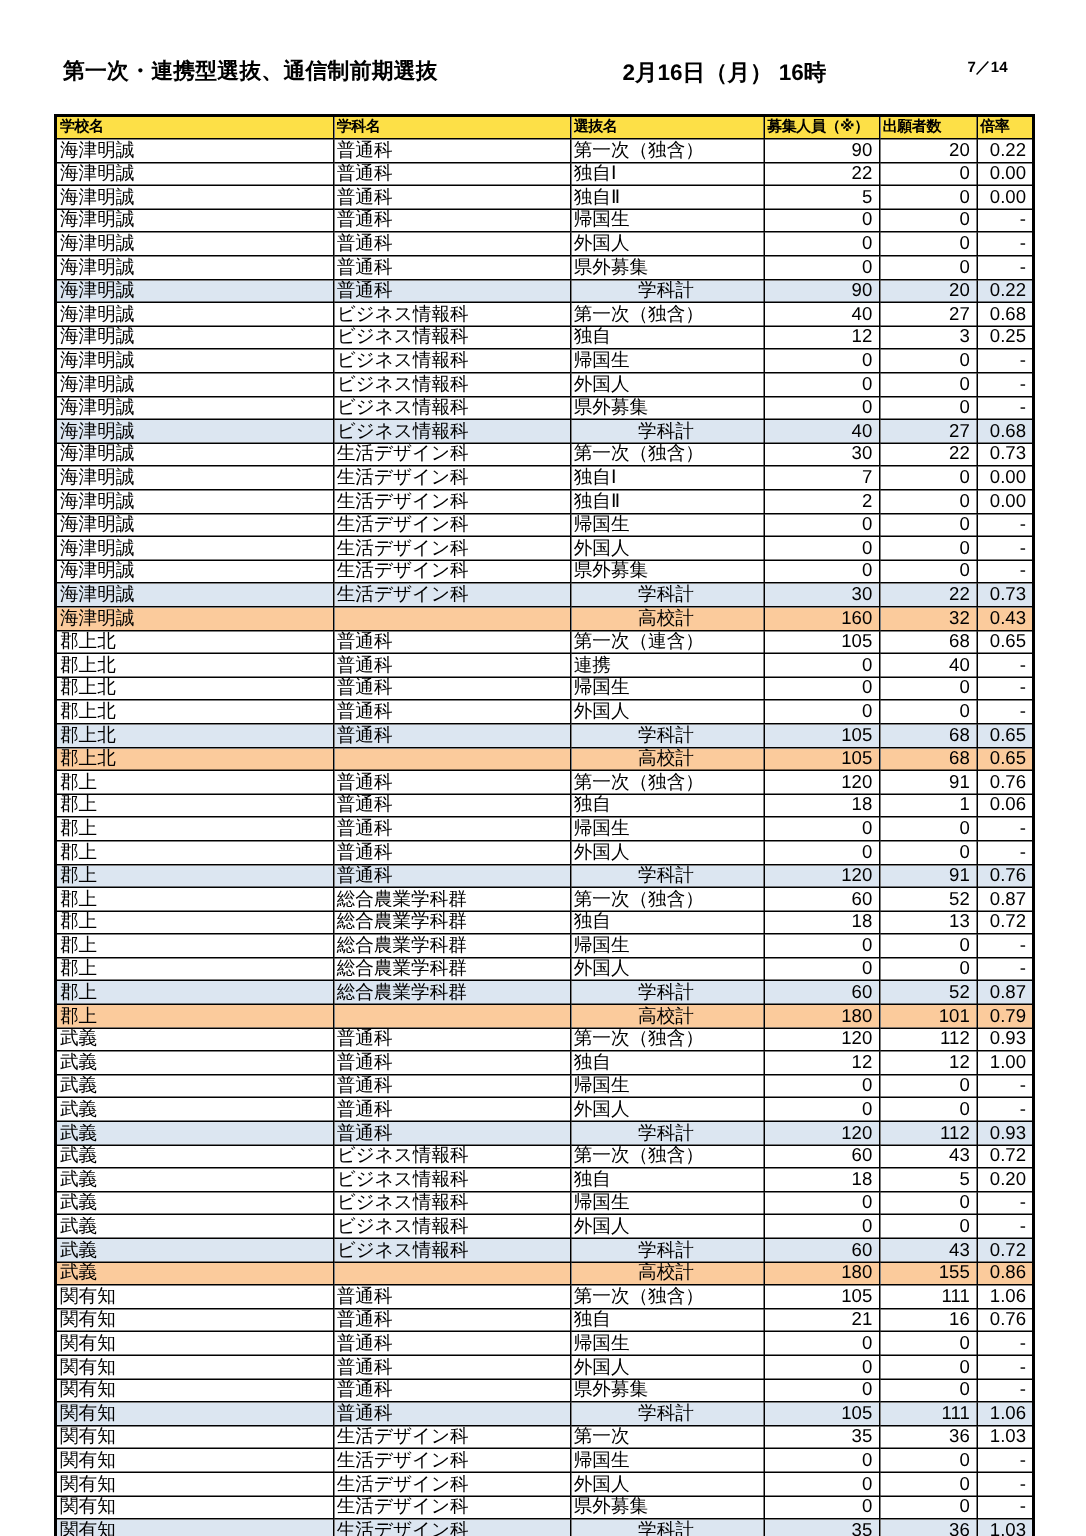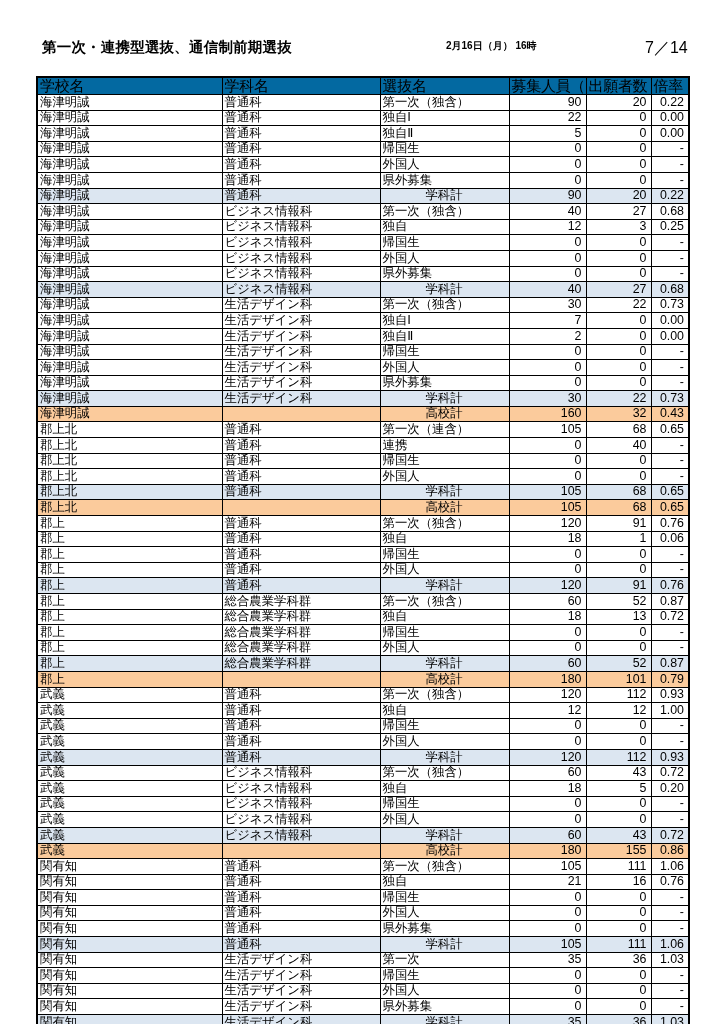--- a/index.html
+++ b/index.html
@@ -39,31 +39,30 @@
     top: 0;
     font-size: 14.5px;
     font-weight: bold;
     letter-spacing: 0.2px;
     white-space: nowrap;
   }
   .hdr-date {
     position: absolute;
     left: 415px;
     top: 1px;
-    font-size: 10px;
+    font-size: 15px;
     font-weight: bold;
     white-space: nowrap;
-    margin-left: 31px;
   }
   .hdr-page {
     position: absolute;
     left: 645px;
     top: 0px;
-    font-size: 16px;
-    font-weight: normal;
+    font-size: 10px;
+    font-weight: bold;
     white-space: nowrap;
   }
 
   
   #grid {
     position: absolute;
     left: 36px;
     top: 60px;
     width: 652px;
     border-collapse: collapse;
@@ -81,24 +80,24 @@
   #grid th, #grid td {
     border: 1px solid #000000;
     height: 15.6px;
     padding: 0 2px 1px 2px;
     vertical-align: middle;
     white-space: nowrap;
     overflow: hidden;
     box-sizing: border-box;
   }
   #grid thead th {
-    background: #0369a1;
+    background: #fde047;
     text-align: left;
-    font-weight: normal;
-    font-size: 15px;
+    font-weight: bold;
+    font-size: 10px;
     letter-spacing: -0.3px;
   }
   #grid thead th.num {
     text-align: left;
   }
   #grid td.t-left   { text-align: left; }
   #grid td.t-right  { text-align: right; padding-right: 4px; }
 
   
   #grid td.sel-total { text-align: center; padding-right: 3px; }

